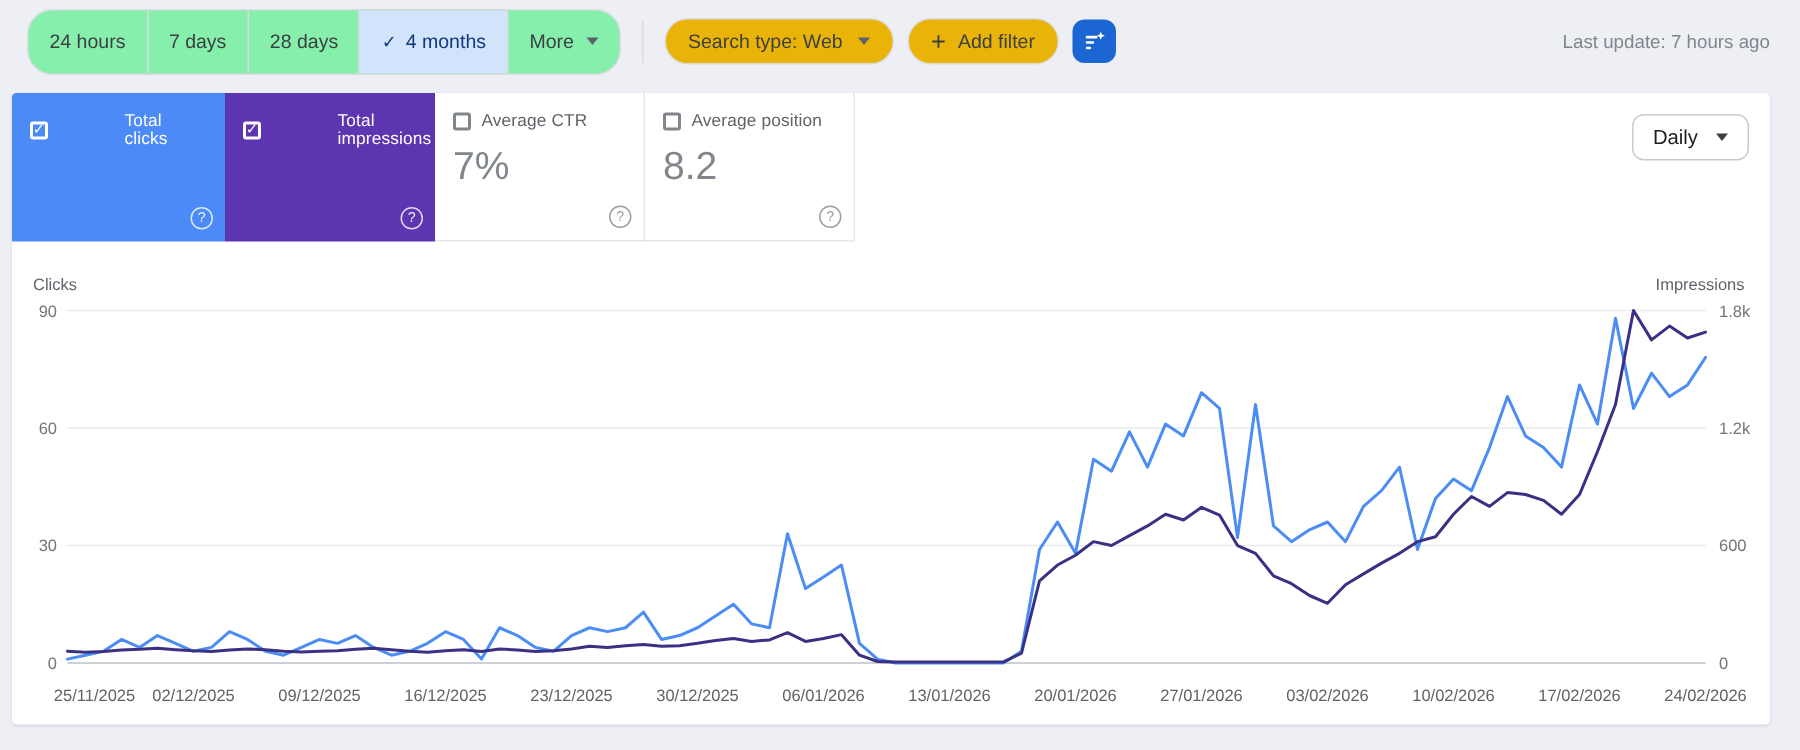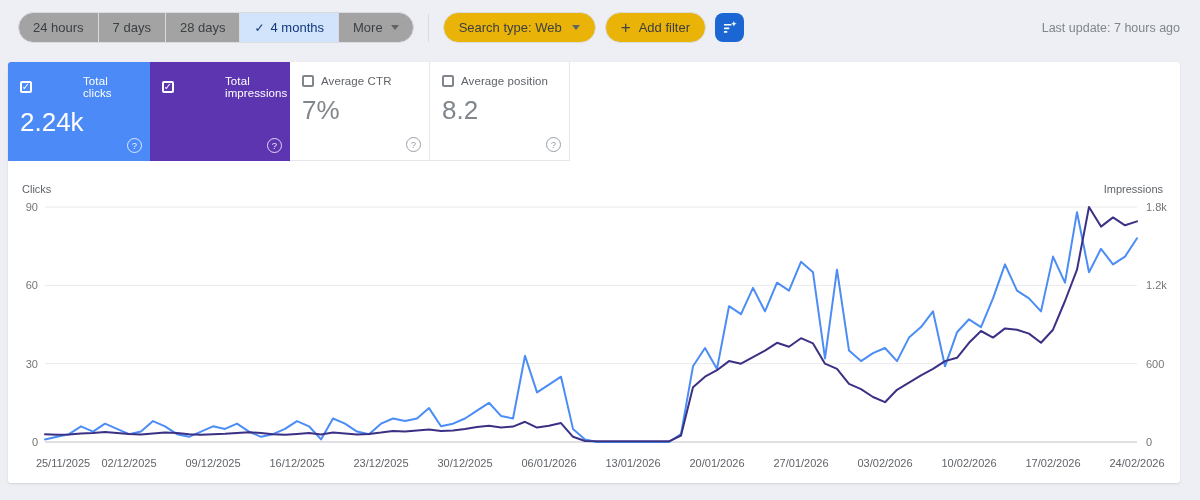--- a/index.html
+++ b/index.html
@@ -1,21 +1,21 @@
 <!DOCTYPE html>
 <html><head>
 <meta charset="utf-8">
 <style>
   * { margin:0; padding:0; box-sizing:border-box; }
   html,body { width:1200px; height:500px; overflow:hidden; }
   body { background:#edeff5; font-family:"Liberation Sans", sans-serif; position:relative; color:#3c4043; }
 
   
   .topbar { position:absolute; top:0; left:0; width:1200px; height:55px; display:flex; align-items:center; padding:0 20px 0 18px; }
-  .seg-control { display:inline-flex; align-items:stretch; background:#a3a3a3; border:1px solid #dadce0; border-radius:17px; height:31px; overflow:hidden; }
+  .seg-control { display:inline-flex; align-items:stretch; background:#86efac; border:1px solid #dadce0; border-radius:17px; height:44px; overflow:hidden; }
   .seg-item { display:flex; align-items:center; gap:6px; padding:0 14px; font-size:13px; color:#3c4043; background:none; border:none; border-left:1px solid #dadce0; cursor:pointer; font-family:inherit; white-space:nowrap; }
   .seg-item:first-child { border-left:none; }
   .seg-item.selected { background:#d2e3fc; color:#10387a; font-weight:500; }
   .seg-item .check { font-size:12px; color:#10387a; }
   .caret { display:inline-block; width:0; height:0; border-left:4px solid transparent; border-right:4px solid transparent; border-top:5px solid #5f6368; margin-left:2px; }
   .vdiv { width:1px; height:28px; background:#d7dade; margin:0 14px 0 14px; }
   .pill { display:inline-flex; align-items:center; gap:8px; background:#eab308; border:1px solid #dadce0; border-radius:17px; height:31px; padding:0 15px; font-size:13px; color:#3c4043; cursor:pointer; font-family:inherit; margin-right:9px; white-space:nowrap; }
   .pill .plus { font-size:17px; font-weight:400; color:#3c4043; line-height:1; }
   .icon-btn { width:29px; height:29px; border-radius:8px; background:#1b66d2; border:none; display:flex; align-items:center; justify-content:center; cursor:pointer; }
   .last-update { margin-left:auto; font-size:12.5px; color:#80868b; }
@@ -93,21 +93,20 @@
 </div>
 
 <div class="panel">
   <div class="tiles">
 
     <div class="tile colored clicks" id="tile-clicks" style="background: rgb(75, 138, 247);">
       <div class="tile-head">
         <span class="cbox on">✓</span>
         <span class="tile-label">Total clicks</span>
       </div>
-      <div class="tile-value">2.24k</div>
       <span class="help">?</span>
     </div>
 
     <div class="tile colored" id="tile-impressions" style="background: rgb(94, 53, 177);">
       <div class="tile-head">
         <span class="cbox on">✓</span>
         <span class="tile-label">Total impressions</span>
       </div>
       <span class="help">?</span>
     </div>
@@ -124,20 +123,24 @@
     <div class="tile white">
       <div class="tile-head">
         <span class="cbox off"></span>
         <span class="tile-label">Average position</span>
       </div>
       <div class="tile-value">8.2</div>
       <span class="help">?</span>
     </div>
   </div>
 
+  <button class="granularity">
+    <span>Daily</span>
+    <span class="caret"></span>
+  </button>
 </div>
 
 <svg id="chart-svg">
     <line x1="45" y1="442" x2="1137" y2="442" stroke="#bdc1c6" stroke-width="1"></line>
     <text x="38" y="446" text-anchor="end" font-size="11" fill="#757575" font-family="Liberation Sans, sans-serif">0</text>
     <text x="1146" y="446" text-anchor="start" font-size="11" fill="#757575" font-family="Liberation Sans, sans-serif">0</text>
     <line x1="45" y1="363.6666666666667" x2="1137" y2="363.6666666666667" stroke="#e8eaed" stroke-width="1"></line>
     <text x="38" y="367.6666666666667" text-anchor="end" font-size="11" fill="#757575" font-family="Liberation Sans, sans-serif">30</text>
     <text x="1146" y="367.6666666666667" text-anchor="start" font-size="11" fill="#757575" font-family="Liberation Sans, sans-serif">600</text>
     <line x1="45" y1="285.33333333333337" x2="1137" y2="285.33333333333337" stroke="#e8eaed" stroke-width="1"></line>

